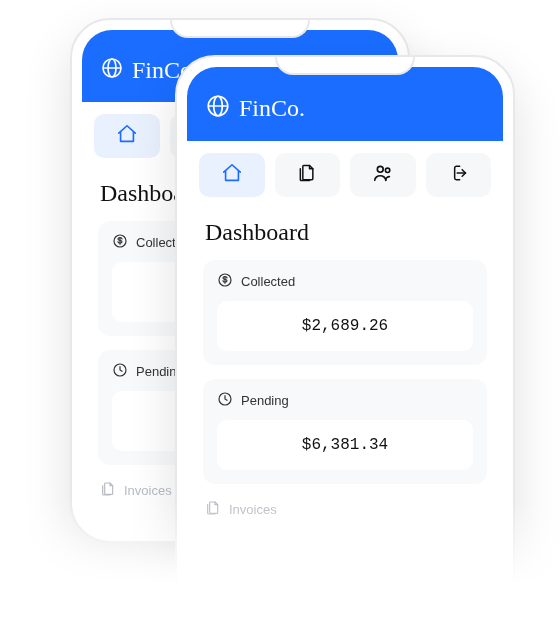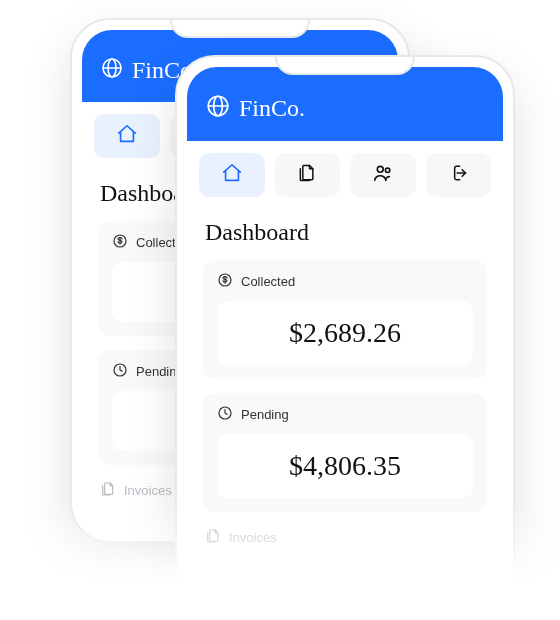--- a/index.html
+++ b/index.html
@@ -111,22 +111,23 @@
     font-family: -apple-system, Helvetica, Arial, sans-serif;
     font-size: 13px;
     color: #333;
     margin-bottom: 10px;
   }
   .value-box {
     background: #fff;
     border-radius: 10px;
     text-align: center;
     padding: 16px 8px;
-    font-size: 28px;
+    font-size: 16px;
     color: #111;
+    font-family: Liberation Mono, monospace;
   }
   .back .value-box { min-height: 60px; }
   .invoices-row {
     display: flex;
     align-items: center;
     gap: 8px;
     font-family: -apple-system, Helvetica, Arial, sans-serif;
     font-size: 13px;
     color: #b7bcc2;
     padding: 2px 2px;
@@ -314,21 +315,21 @@
       <div class="card">
         <div class="card-head">
           <span>
             <svg width="16" height="16" viewBox="0 0 24 24" fill="none" stroke="#333" stroke-width="1.8" stroke-linecap="round">
               <circle cx="12" cy="12" r="9"></circle>
                 <path d="M12 7v5l3 2"></path>
             </svg>
           </span>
           <span>Pending</span>
         </div>
-        <div class="value-box">$4,806.35</div>
+        <div class="value-box">$6,381.34</div>
       </div>
 
       <div class="invoices-row">
         <span>
           <svg width="16" height="16" viewBox="0 0 24 24" fill="none" stroke="#b7bcc2" stroke-width="1.8" stroke-linecap="round" stroke-linejoin="round">
             <path d="M8 3h7l4 4v12a1 1 0 0 1-1 1H8a1 1 0 0 1-1-1V4a1 1 0 0 1 1-1z"></path>
               <path d="M15 3v4h4"></path>
               <path d="M4 7v13a1 1 0 0 0 1 1h10"></path>
           </svg>
         </span>

